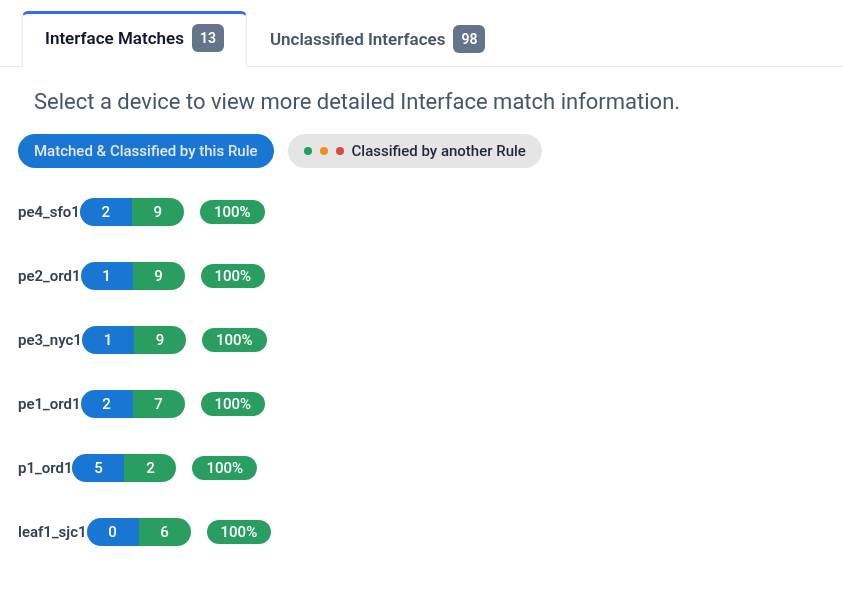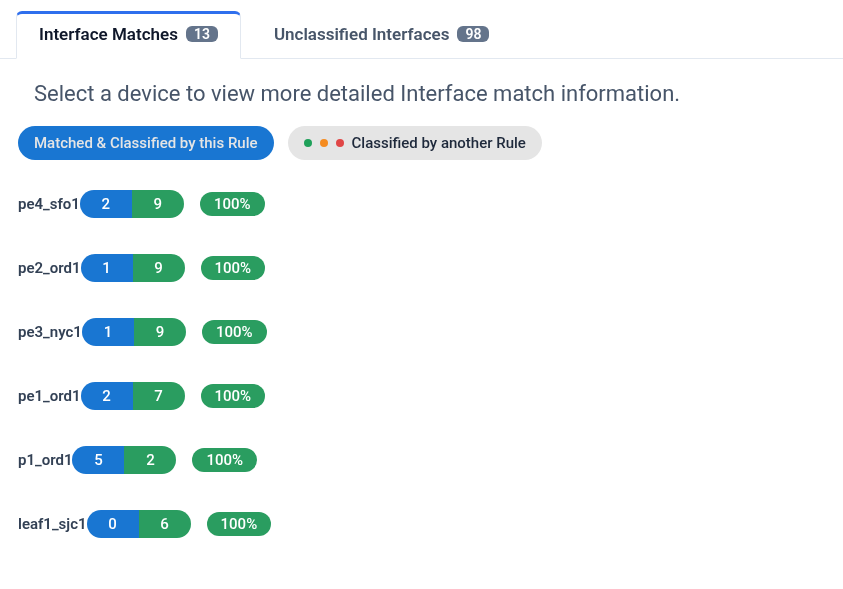--- a/index.html
+++ b/index.html
@@ -8,25 +8,25 @@
     background: #fff;
     color: #1e293b;
     font-size: 15px;
     width: 843px;
     height: 589px;
     overflow: hidden;
   }
   .wrap { padding: 0 18px; }
   .tabs {
     display: flex;
-    align-items: flex-start;
+    align-items: flex-end;
     border-bottom: 1px solid #e2e8f0;
     padding-top: 10px;
-    padding-left: 16px;
-    gap: 10px;
+    padding-left: 22px;
+    gap: 0;
   }
   .tab {
     display: flex;
     align-items: center;
     gap: 8px;
     padding: 12px 22px 14px;
     font-size: 17px;
     font-weight: 600;
     color: #475569;
     cursor: pointer;
@@ -48,21 +48,21 @@
     display: inline-flex;
     align-items: center;
     justify-content: center;
     background: #64748b;
     color: #fff;
     font-size: 14px;
     font-weight: 600;
     border-radius: 6px;
     padding: 2px 8px;
     min-width: 28px;
-    height: 16px;
+    height: 28px;
   }
   .hint {
     color: #475569;
     font-size: 22px;
     margin: 22px 0 20px 16px;
   }
   .legend-row { display: flex; gap: 14px; margin-bottom: 22px; flex-wrap: wrap; }
   .pill {
     display: inline-flex;
     align-items: center;

